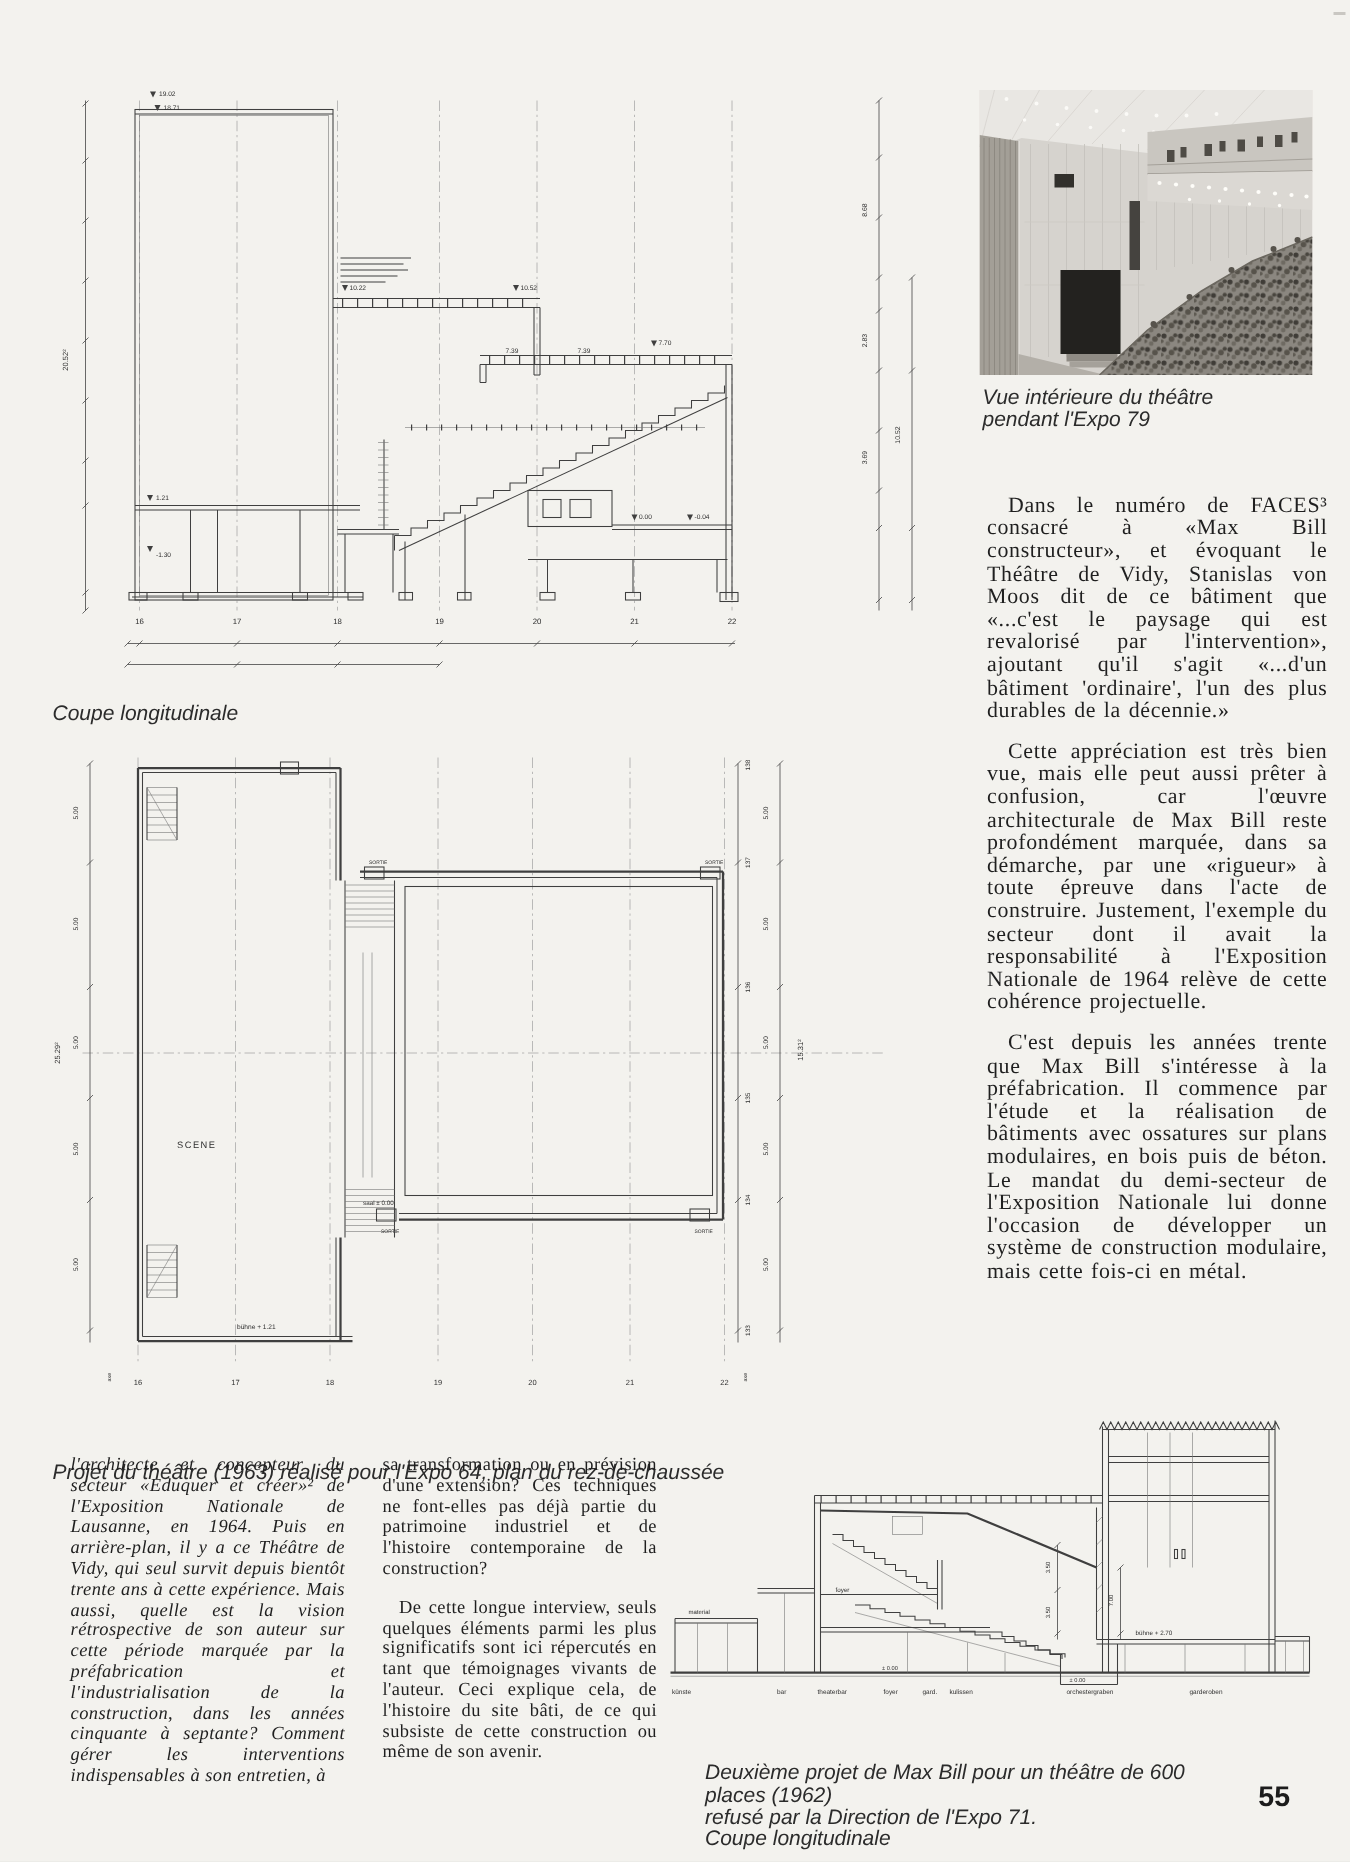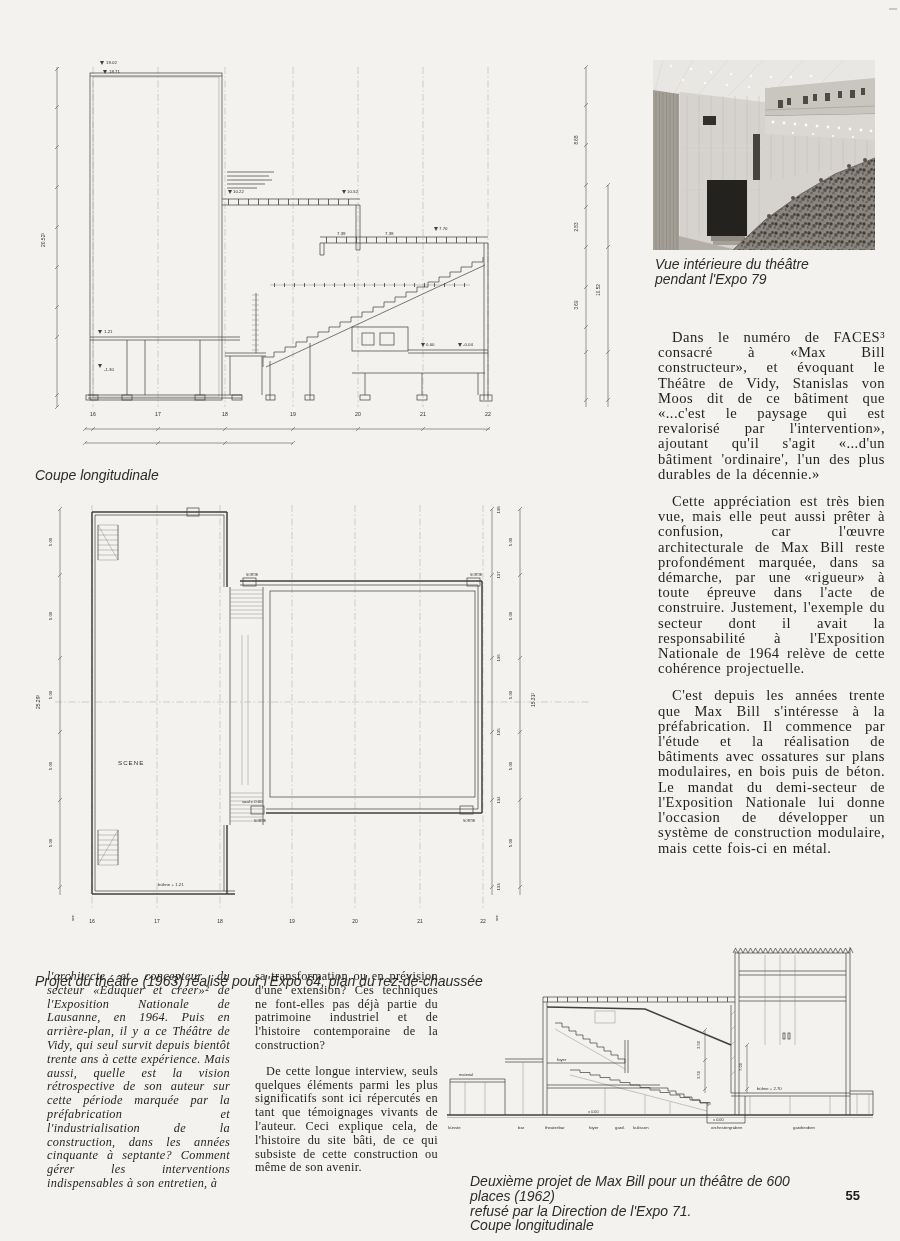--- a/index.html
+++ b/index.html
@@ -19,21 +19,21 @@
   
   .caption{position:absolute;font-family:"Liberation Sans","DejaVu Sans",sans-serif;
            font-style:italic;font-size:14px;line-height:14.8px;color:#2b2b2b;}
   .cap-top{left:35px;top:468px;width:220px;}
   .cap-photo{left:655px;top:257px;width:225px;}
   .cap-plan{left:35px;top:934px;width:460px;margin-top:40px;}
   .cap-sec2{left:450px;top:1174px;width:340px;margin-left:20px;}
   
   .pagenum{position:absolute;left:800px;top:1188px;width:60px;text-align:right;
            font-family:"Liberation Sans","DejaVu Sans",sans-serif;
-           font-size:13px;font-weight:600;color:#1c1c1c;}
+           font-size:19px;font-weight:600;color:#1c1c1c;}
   .print-mark{position:absolute;left:889px;top:8px;width:8px;height:2px;background:#c9c7c2;}
   
   .drw{position:absolute;}
   .drw line,.drw path,.drw rect,.drw polyline{stroke:#3f3f3f;stroke-width:.7;fill:none;}
   .drw .thick{stroke-width:1.5;}
   .drw .thin{stroke:#777;stroke-width:.4;}
   .drw .grid{stroke:#9c9c9c;stroke-width:.45;stroke-dasharray:7 2.5 1.5 2.5;}
   .drw .tick{stroke:#4a4a4a;stroke-width:.55;}
   .drw .beamticks{stroke:#3f3f3f;stroke-width:6;stroke-dasharray:.8 9.2;}
   .drw .faint{stroke:#8d8d8d;stroke-width:.5;}

